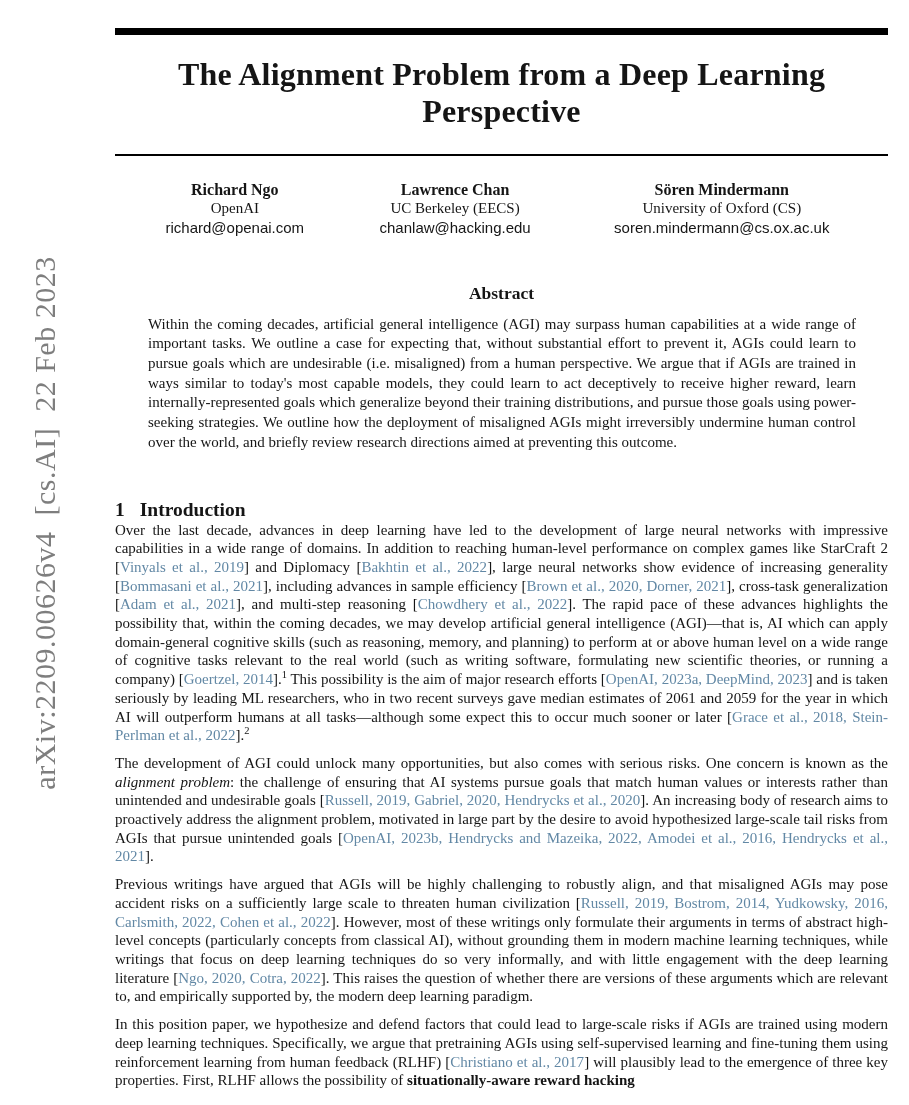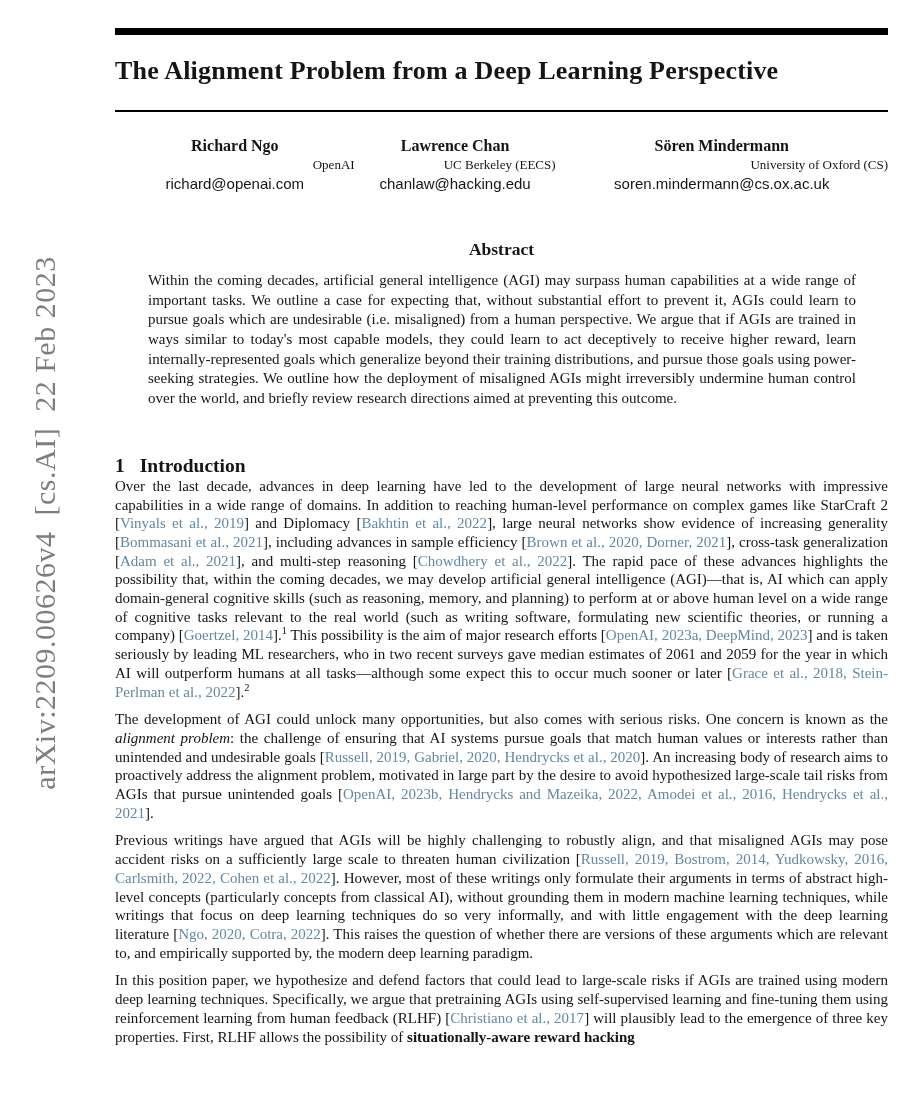--- a/index.html
+++ b/index.html
@@ -12,30 +12,30 @@
   .arxiv-label {
     position:absolute; top:523px; left:45px;
     transform:translate(-50%,-50%) rotate(-90deg);
     font-size:30px; color:var(--sidebar); white-space:pre; letter-spacing:.5px;
   }
   .content { position:absolute; left:115px; top:0; width:773px; }
   .rule { background:#000; width:100%; }
   .rule.thick { margin-top:28px; height:7px; }
   .rule.thin  { margin-top:24px; height:2px; }
   .title {
-    margin-top:21px; 
-    font-size:26px; font-weight:bold; line-height:1.15; letter-spacing:.2px;
+    margin-top:21px; text-align:center;
+    font-size:32px; font-weight:bold; line-height:1.15; letter-spacing:.2px;
   }
   .authors { margin-top:24px; display:flex; width:100%; }
   .author-col { text-align:center; }
   .author-col:nth-child(1){ flex:0 0 31%; }
   .author-col:nth-child(2){ flex:0 0 26%; }
   .author-col:nth-child(3){ flex:0 0 43%; }
   .author-name  { font-weight:bold; font-size:16px; line-height:19px; }
-  .author-affil { font-size:13px; line-height:19px;text-align:right; }
+  .author-affil { font-size:15px; line-height:19px; }
   .author-email { font-family:Liberation Sans, sans-serif; font-size:15px; line-height:19px; }
   .abstract-heading { margin-top:46px; text-align:center; font-size:17.5px; font-weight:bold; }
   .abstract-text {
     margin:11px 32px 11px 33px; text-align:justify;
     font-size:15px; line-height:19.7px;
   }
   .section-heading { margin-top:46px; font-size:19.5px; font-weight:bold; }
   .section-heading .sec-num { margin-right:15px; }
   .body-pars { }
   .body-par {

